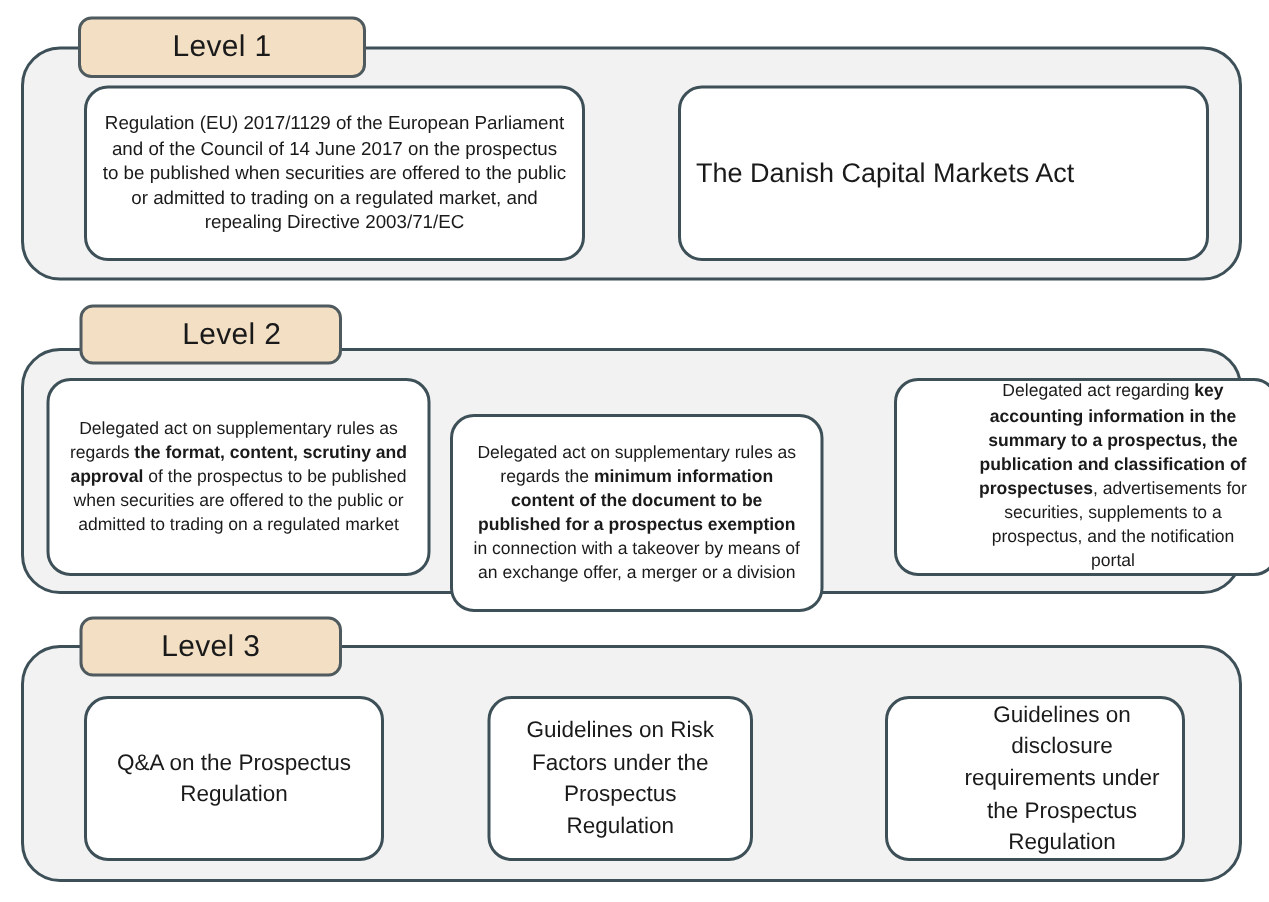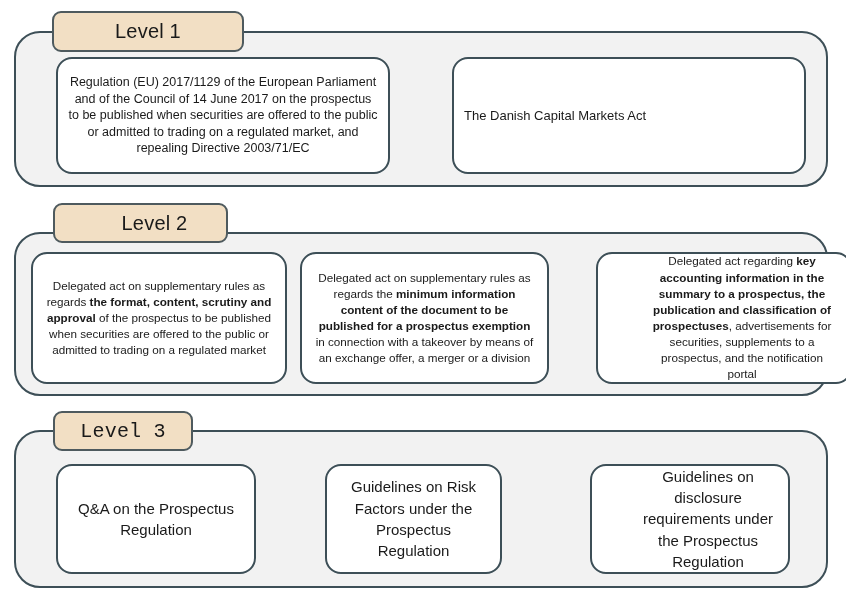--- a/index.html
+++ b/index.html
@@ -46,21 +46,21 @@
     align-items: center;
     justify-content: center;
     font-size: 20px;
     color: #1a1a1a;
     letter-spacing: 0.2px;
     z-index: 5;
   }
 
   #level1-tab { left: 52px; top: 11px;  width: 192px; height: 41px; }
   #level2-tab { left: 53px; top: 203px; width: 175px; height: 40px; padding-left: 28px; }
-  #level3-tab { left: 53px; top: 411px; width: 140px; height: 40px; font-family: Liberation Mono, monospace; }
+  #level3-tab { left: 53px; top: 411px; width: 175px; height: 40px; }
 
   
   .item-box {
     position: absolute;
     box-sizing: border-box;
     background: #ffffff;
     border: 2px solid #3D4F57;
     border-radius: 16px;
     display: flex;
     align-items: center;
@@ -72,26 +72,26 @@
   .item-box .txt {
     display: block;
     padding: 4px 10px;
     line-height: 1.33;
   }
 
   
   .lvl1-box { top: 57px; height: 117px; font-size: 12.5px; }
   #l1-box-0 { left: 56px;  width: 334px; }
   #l1-box-1 { left: 452px; width: 354px; }
-  #l1-box-1 .txt { font-size: 13px; }
+  #l1-box-1 .txt { font-size: 18px; }
 
   
   .lvl2-box { top: 252px; height: 132px; font-size: 11.7px; }
   #l2-box-0 { left: 31px;  width: 256px; }
-  #l2-box-1 { left: 300px; width: 249px; }
+  #l2-box-1 { left: 300px; width: 249px; margin-top: 24px; }
   #l2-box-2 { left: 596px; width: 256px; padding-left: 36px; }
   .lvl2-box .txt { line-height: 1.38; padding: 4px 12px; }
 
   
   .lvl3-box { top: 464px; height: 110px; font-size: 15px; }
   #l3-box-0 { left: 56px;  width: 200px; }
   #l3-box-1 { left: 325px; width: 177px; }
   #l3-box-2 { left: 590px; width: 200px; padding-left: 36px; }
   .lvl3-box .txt { line-height: 1.42; padding: 4px 14px; }
 

